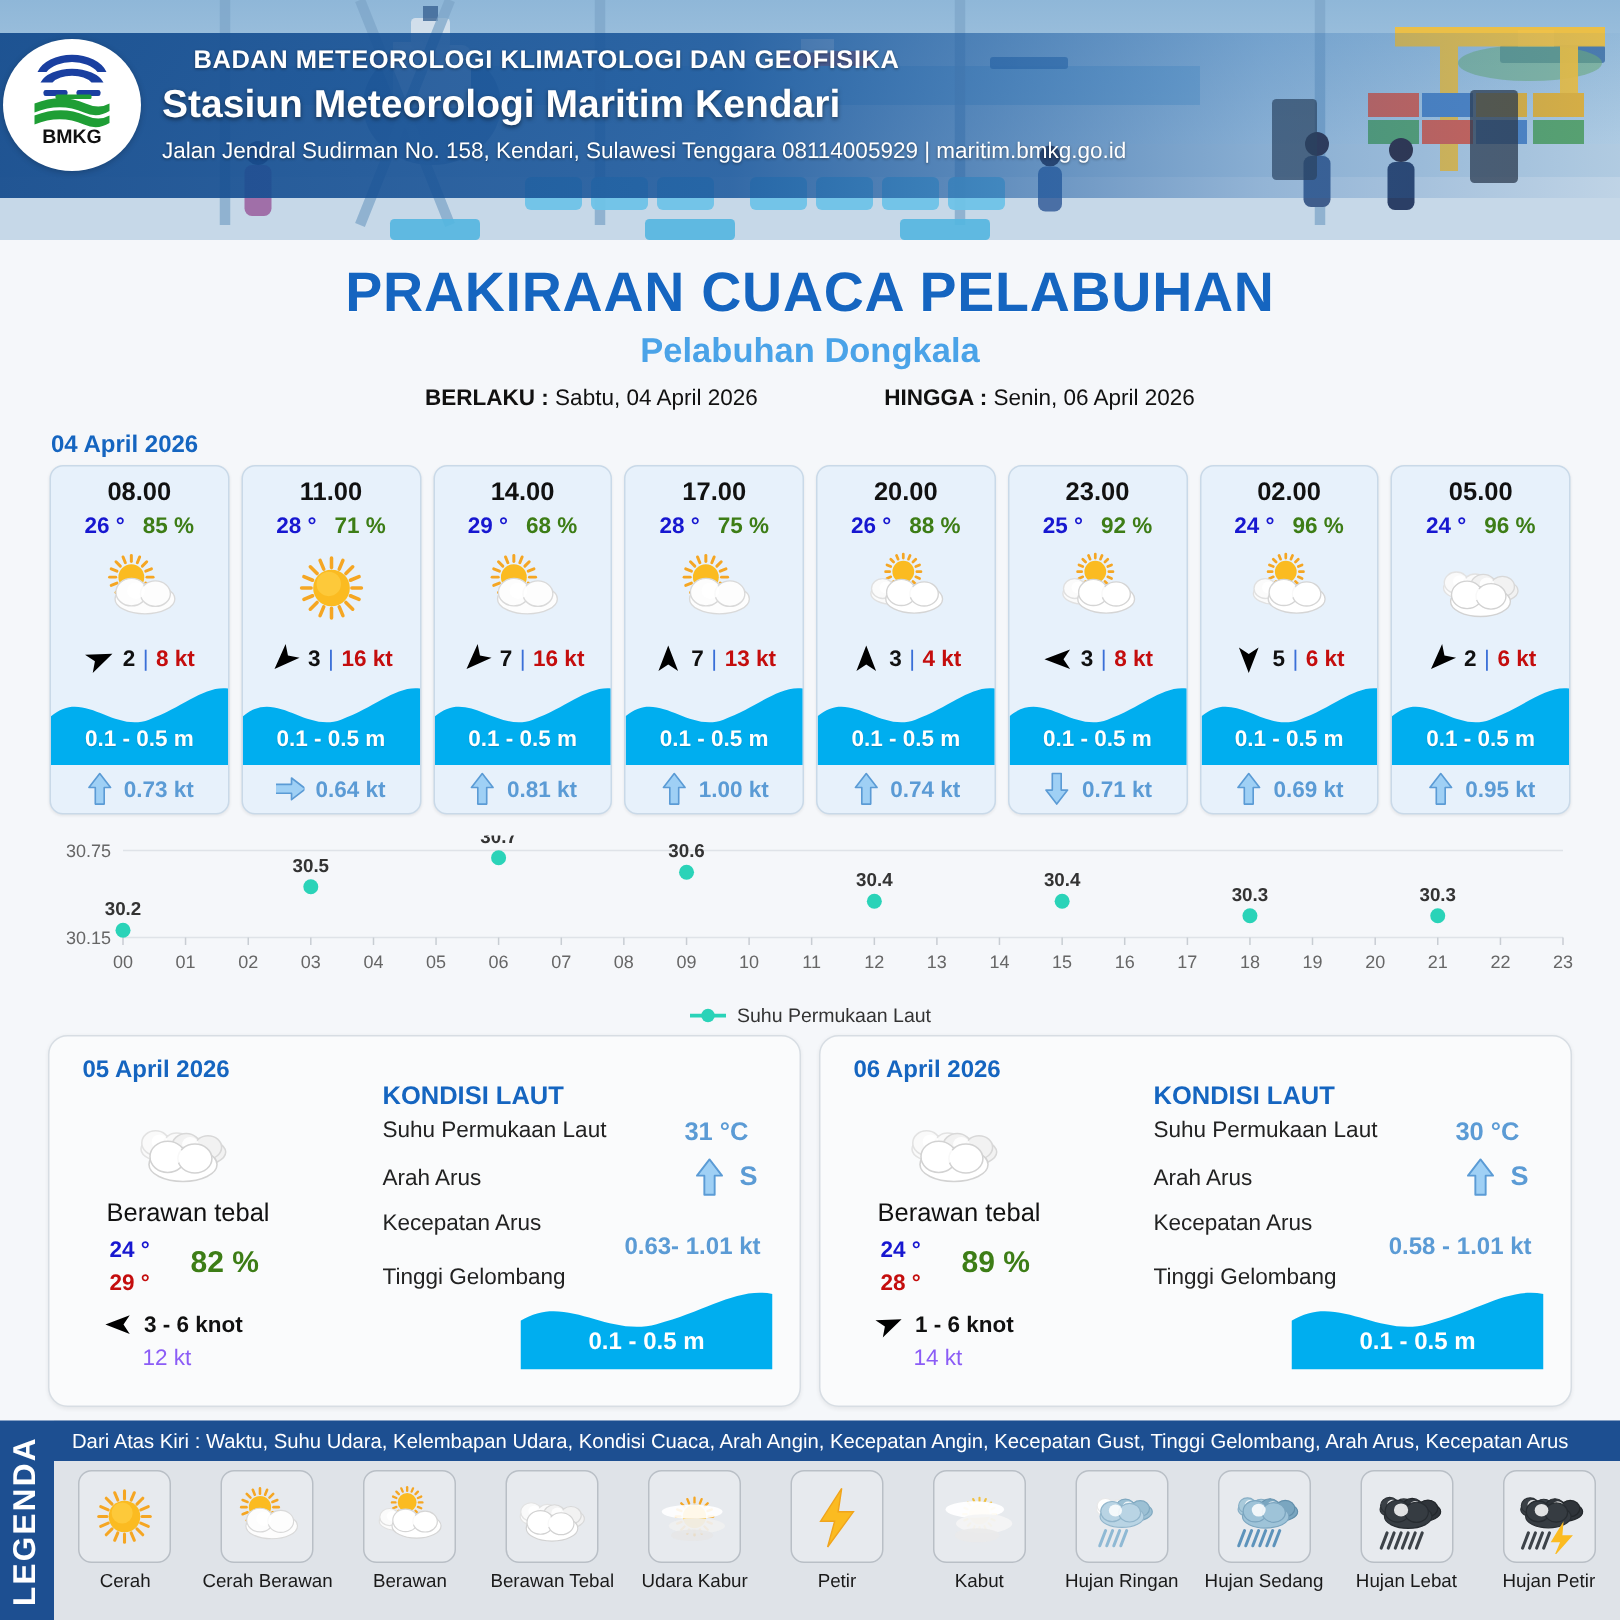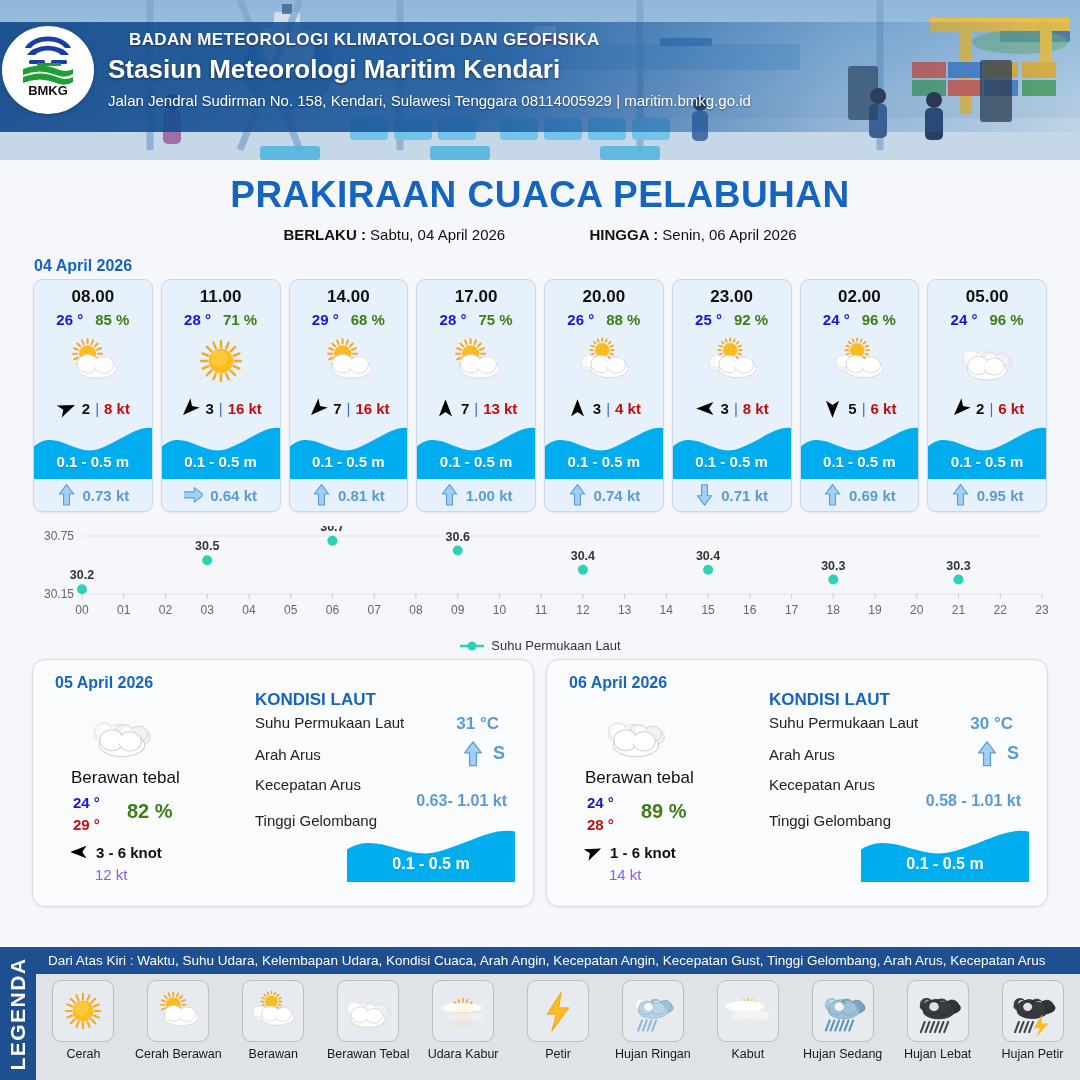--- a/index.html
+++ b/index.html
@@ -262,20 +262,21 @@
 
   <div class="hdr-text">
     <div class="hdr-line1">BADAN METEOROLOGI KLIMATOLOGI DAN GEOFISIKA</div>
     <div class="hdr-line2">Stasiun Meteorologi Maritim Kendari</div>
     <div class="hdr-line3">Jalan Jendral Sudirman No. 158, Kendari, Sulawesi Tenggara  08114005929 | maritim.bmkg.go.id</div>
   </div>
 </div>
 
 <div class="title-wrap">
   <div class="title-main">PRAKIRAAN CUACA PELABUHAN</div>
+  <div class="title-sub">Pelabuhan Dongkala</div>
   <div class="validity">
     <span class="lbl">BERLAKU :</span>
     <span>Sabtu, 04 April 2026</span>
     <span class="gap"></span>
     <span class="lbl">HINGGA :</span>
     <span>Senin, 06 April 2026</span>
   </div>
 </div>
 
 <div class="date-label">04 April 2026</div>
@@ -1171,51 +1172,20 @@
             <svg width="50" height="50" viewBox="0 0 64 64">
               <path d="M36 8 L18 36 h12 L24 58 L46 28 H33 Z" fill="#FBBB21" stroke="#F0A41C" stroke-width="1.2"></path>
             </svg>
           </div>
     <div class="leg-lbl">Petir</div>
         </div>
         <div class="leg-item">
     <div class="leg-box">
             <svg width="50" height="50" viewBox="0 0 64 64">
               <g>
-                <g>
-                  <ellipse cx="24" cy="26" rx="13.64" ry="6.82" fill="#ffffff" stroke="#e8e8e8" stroke-width="1"></ellipse>
-    <ellipse cx="17.862" cy="22.931" rx="7.0928" ry="6.274400000000001" fill="#ffffff" stroke="#e8e8e8" stroke-width="1"></ellipse>
-    <ellipse cx="28.774" cy="23.613" rx="6.82" ry="5.797" fill="#ffffff" stroke="#e8e8e8" stroke-width="1"></ellipse>
-    <ellipse cx="19.908" cy="22.249" rx="4.092" ry="3.7510000000000003" fill="#ffffff" opacity=".85"></ellipse>
-                </g>
-        <g>
-                  <ellipse cx="42" cy="28" rx="15.84" ry="7.92" fill="#9cc0d4" stroke="#7fa8c0" stroke-width="1"></ellipse>
-    <ellipse cx="34.872" cy="24.436" rx="8.2368" ry="7.2864" fill="#9cc0d4" stroke="#7fa8c0" stroke-width="1"></ellipse>
-    <ellipse cx="47.544" cy="25.228" rx="7.92" ry="6.732" fill="#9cc0d4" stroke="#7fa8c0" stroke-width="1"></ellipse>
-    <ellipse cx="37.248" cy="23.644" rx="4.752" ry="4.356" fill="#ffffff" opacity=".85"></ellipse>
-                </g>
-                <g>
-                  <ellipse cx="32" cy="32" rx="18.7" ry="9.35" fill="#b9d4e4" stroke="#92b6cc" stroke-width="1"></ellipse>
-    <ellipse cx="23.585" cy="27.7925" rx="9.724" ry="8.602" fill="#b9d4e4" stroke="#92b6cc" stroke-width="1"></ellipse>
-    <ellipse cx="38.545" cy="28.7275" rx="9.35" ry="7.9475" fill="#b9d4e4" stroke="#92b6cc" stroke-width="1"></ellipse>
-    <ellipse cx="26.39" cy="26.8575" rx="5.609999999999999" ry="5.1425" fill="#ffffff" opacity=".85"></ellipse>
-                </g>
-        <line x1="18" y1="44" x2="13" y2="57" stroke="#8fb9d4" stroke-width="2.6" stroke-linecap="round"></line>
-                <line x1="24" y1="44" x2="19" y2="57" stroke="#8fb9d4" stroke-width="2.6" stroke-linecap="round"></line>
-                <line x1="30" y1="44" x2="25" y2="57" stroke="#8fb9d4" stroke-width="2.6" stroke-linecap="round"></line>
-                <line x1="36" y1="44" x2="31" y2="57" stroke="#8fb9d4" stroke-width="2.6" stroke-linecap="round"></line>
-              </g>
-            </svg>
-          </div>
-    <div class="leg-lbl">Hujan Ringan</div>
-        </div>
-        <div class="leg-item">
-    <div class="leg-box">
-            <svg width="50" height="50" viewBox="0 0 64 64">
-              <g>
                 <g stroke="#F0C040" stroke-width="1.8" stroke-linecap="round">
         <line x1="43.0" y1="30.0" x2="46.0" y2="30.0"></line>
                   <line x1="42.2" y1="34.2" x2="44.9" y2="35.4"></line>
                   <line x1="39.8" y1="37.8" x2="41.9" y2="39.9"></line>
                   <line x1="36.2" y1="40.2" x2="37.4" y2="42.9"></line>
                   <line x1="32.0" y1="41.0" x2="32.0" y2="44.0"></line>
                   <line x1="27.8" y1="40.2" x2="26.6" y2="42.9"></line>
                   <line x1="24.2" y1="37.8" x2="22.1" y2="39.9"></line>
                   <line x1="21.8" y1="34.2" x2="19.1" y2="35.4"></line>
                   <line x1="21.0" y1="30.0" x2="18.0" y2="30.0"></line>
@@ -1228,20 +1198,51 @@
                   <line x1="42.2" y1="25.8" x2="44.9" y2="24.6"></line>
                 </g>
                 <circle cx="32" cy="30" r="9" fill="#F7D77A" opacity=".8"></circle>
         <ellipse cx="28" cy="26" rx="25" ry="7" fill="#fff" opacity=".95"></ellipse>
         <ellipse cx="36" cy="38" rx="24" ry="8" fill="#f4f4f4" opacity=".95"></ellipse>
         <ellipse cx="30" cy="48" rx="19" ry="6" fill="#eaeaea" opacity=".9"></ellipse>
               </g>
             </svg>
           </div>
     <div class="leg-lbl">Kabut</div>
+        </div>
+        <div class="leg-item">
+    <div class="leg-box">
+            <svg width="50" height="50" viewBox="0 0 64 64">
+              <g>
+                <g>
+                  <ellipse cx="24" cy="26" rx="13.64" ry="6.82" fill="#ffffff" stroke="#e8e8e8" stroke-width="1"></ellipse>
+    <ellipse cx="17.862" cy="22.931" rx="7.0928" ry="6.274400000000001" fill="#ffffff" stroke="#e8e8e8" stroke-width="1"></ellipse>
+    <ellipse cx="28.774" cy="23.613" rx="6.82" ry="5.797" fill="#ffffff" stroke="#e8e8e8" stroke-width="1"></ellipse>
+    <ellipse cx="19.908" cy="22.249" rx="4.092" ry="3.7510000000000003" fill="#ffffff" opacity=".85"></ellipse>
+                </g>
+        <g>
+                  <ellipse cx="42" cy="28" rx="15.84" ry="7.92" fill="#9cc0d4" stroke="#7fa8c0" stroke-width="1"></ellipse>
+    <ellipse cx="34.872" cy="24.436" rx="8.2368" ry="7.2864" fill="#9cc0d4" stroke="#7fa8c0" stroke-width="1"></ellipse>
+    <ellipse cx="47.544" cy="25.228" rx="7.92" ry="6.732" fill="#9cc0d4" stroke="#7fa8c0" stroke-width="1"></ellipse>
+    <ellipse cx="37.248" cy="23.644" rx="4.752" ry="4.356" fill="#ffffff" opacity=".85"></ellipse>
+                </g>
+                <g>
+                  <ellipse cx="32" cy="32" rx="18.7" ry="9.35" fill="#b9d4e4" stroke="#92b6cc" stroke-width="1"></ellipse>
+    <ellipse cx="23.585" cy="27.7925" rx="9.724" ry="8.602" fill="#b9d4e4" stroke="#92b6cc" stroke-width="1"></ellipse>
+    <ellipse cx="38.545" cy="28.7275" rx="9.35" ry="7.9475" fill="#b9d4e4" stroke="#92b6cc" stroke-width="1"></ellipse>
+    <ellipse cx="26.39" cy="26.8575" rx="5.609999999999999" ry="5.1425" fill="#ffffff" opacity=".85"></ellipse>
+                </g>
+        <line x1="18" y1="44" x2="13" y2="57" stroke="#8fb9d4" stroke-width="2.6" stroke-linecap="round"></line>
+                <line x1="24" y1="44" x2="19" y2="57" stroke="#8fb9d4" stroke-width="2.6" stroke-linecap="round"></line>
+                <line x1="30" y1="44" x2="25" y2="57" stroke="#8fb9d4" stroke-width="2.6" stroke-linecap="round"></line>
+                <line x1="36" y1="44" x2="31" y2="57" stroke="#8fb9d4" stroke-width="2.6" stroke-linecap="round"></line>
+              </g>
+            </svg>
+          </div>
+    <div class="leg-lbl">Hujan Ringan</div>
         </div>
         <div class="leg-item">
     <div class="leg-box">
             <svg width="50" height="50" viewBox="0 0 64 64">
               <g>
                 <g>
                   <ellipse cx="24" cy="26" rx="14.520000000000001" ry="7.260000000000001" fill="#a9cadb" stroke="#87aec5" stroke-width="1"></ellipse>
     <ellipse cx="17.466" cy="22.733" rx="7.550400000000001" ry="6.679200000000001" fill="#a9cadb" stroke="#87aec5" stroke-width="1"></ellipse>
     <ellipse cx="29.082" cy="23.459" rx="7.260000000000001" ry="6.171" fill="#a9cadb" stroke="#87aec5" stroke-width="1"></ellipse>
     <ellipse cx="19.644" cy="22.006999999999998" rx="4.356" ry="3.9930000000000008" fill="#ffffff" opacity=".85"></ellipse>

